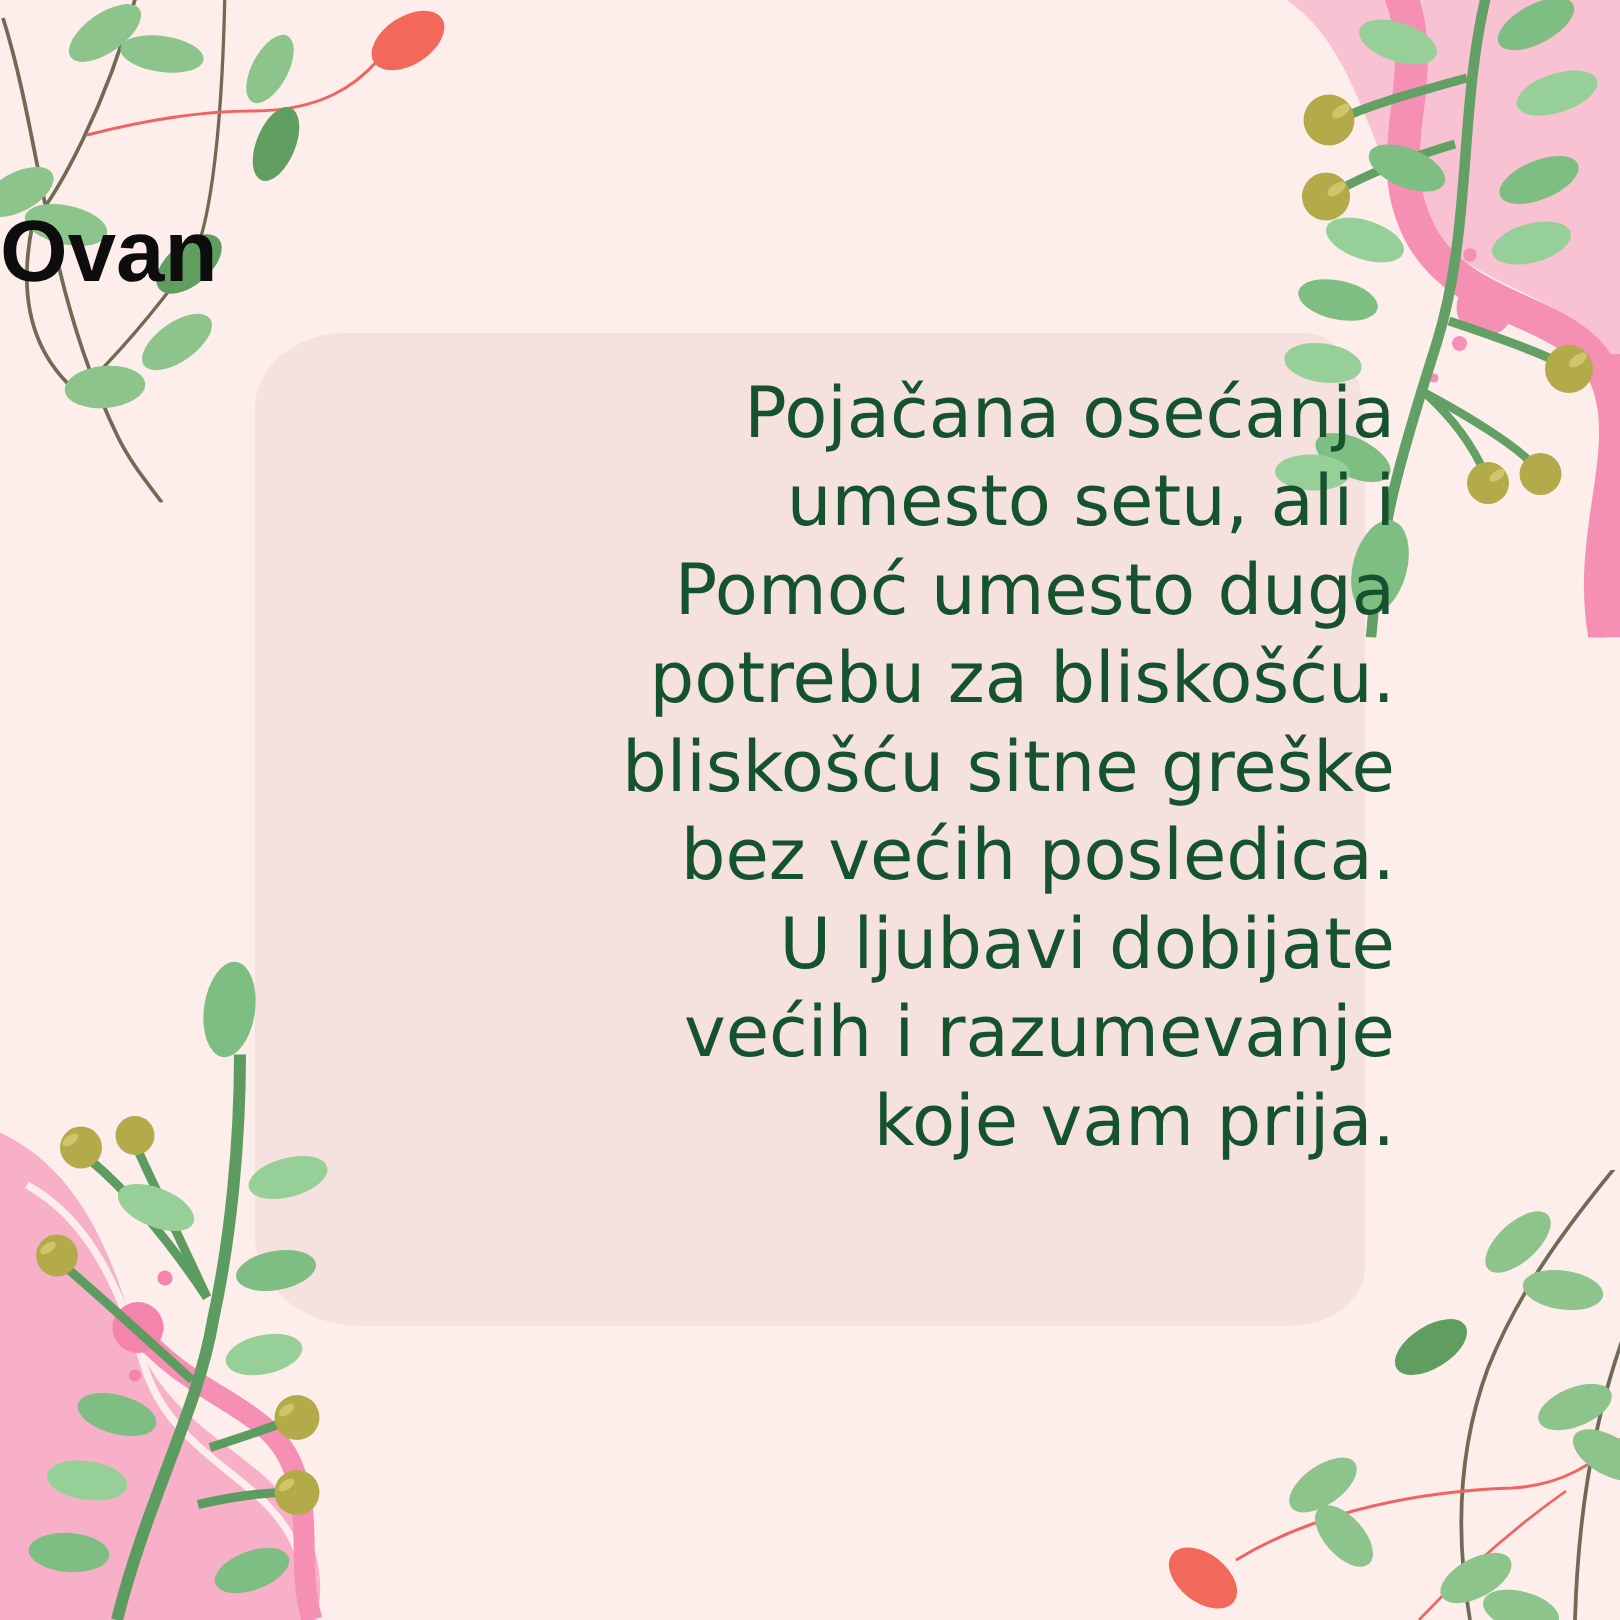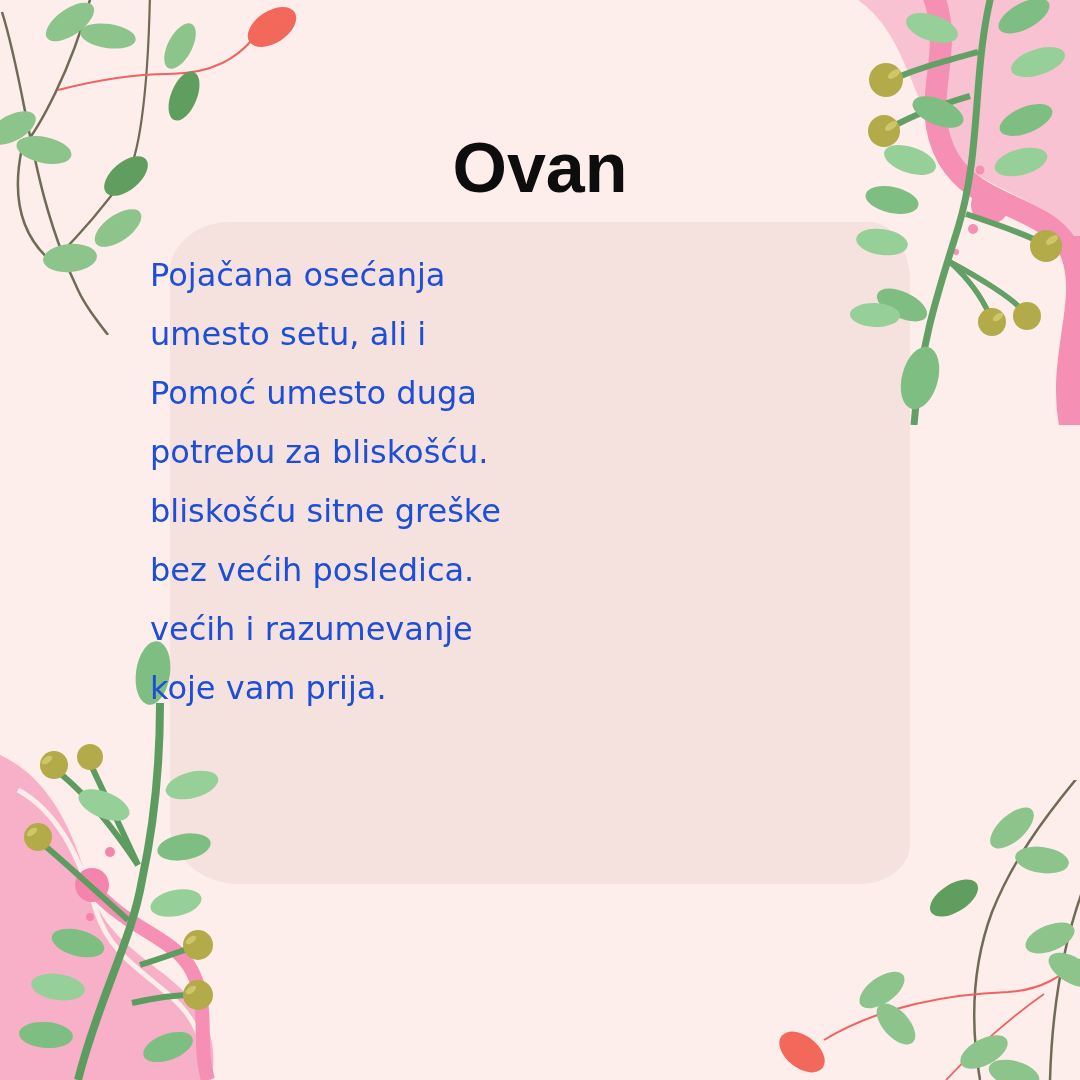--- a/index.html
+++ b/index.html
@@ -19,34 +19,33 @@
   }
   .deco{position:absolute;z-index:2;}
   .deco.tl{left:0;top:0;}
   .deco.tr{right:0;top:0;}
   .deco.bl{left:0;bottom:0;}
   .deco.br{right:0;bottom:0;}
   .title{
     position:absolute;z-index:3;
     left:0;top:126px;width:100%;
     margin:0;
-    text-align:center;
     font-family:"Liberation Sans","DejaVu Sans",sans-serif;
-    font-size:70px;line-height:84px;
+    font-size:58px;line-height:84px;
     font-weight:800;
     letter-spacing:0px;
     color:#0d0d0d;
   }
   .body-text{
     position:absolute;z-index:3;
     left:50%;top:246px;transform:translateX(-50%);
     width:780px;
-    text-align:left;
-    font-size:32px;line-height:59px;
-    color:#1d4ed8;
+    text-align:right;
+    font-size:47px;line-height:59px;
+    color:#14532d;
   }
   .body-text .line{white-space:nowrap;}
 </style>
 </head>
 <body>
 
 <div class="card">
 
   <div class="wash"></div>
 
@@ -187,17 +186,18 @@
 
   <h1 class="title">Ovan</h1>
 
   <div class="body-text">
     <div class="line">Pojačana osećanja</div>
     <div class="line">umesto setu, ali i</div>
     <div class="line">Pomoć umesto duga</div>
     <div class="line">potrebu za bliskošću.</div>
     <div class="line">bliskošću sitne greške</div>
     <div class="line">bez većih posledica.</div>
+    <div class="line">U ljubavi dobijate</div>
     <div class="line">većih i razumevanje</div>
     <div class="line">koje vam prija.</div>
   </div>
 
 </div>
 
 </body></html>

